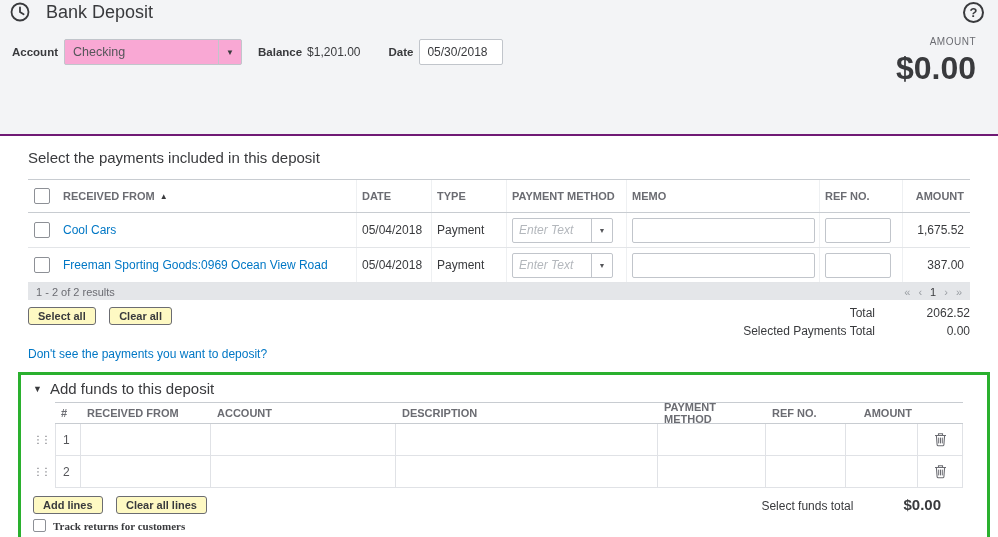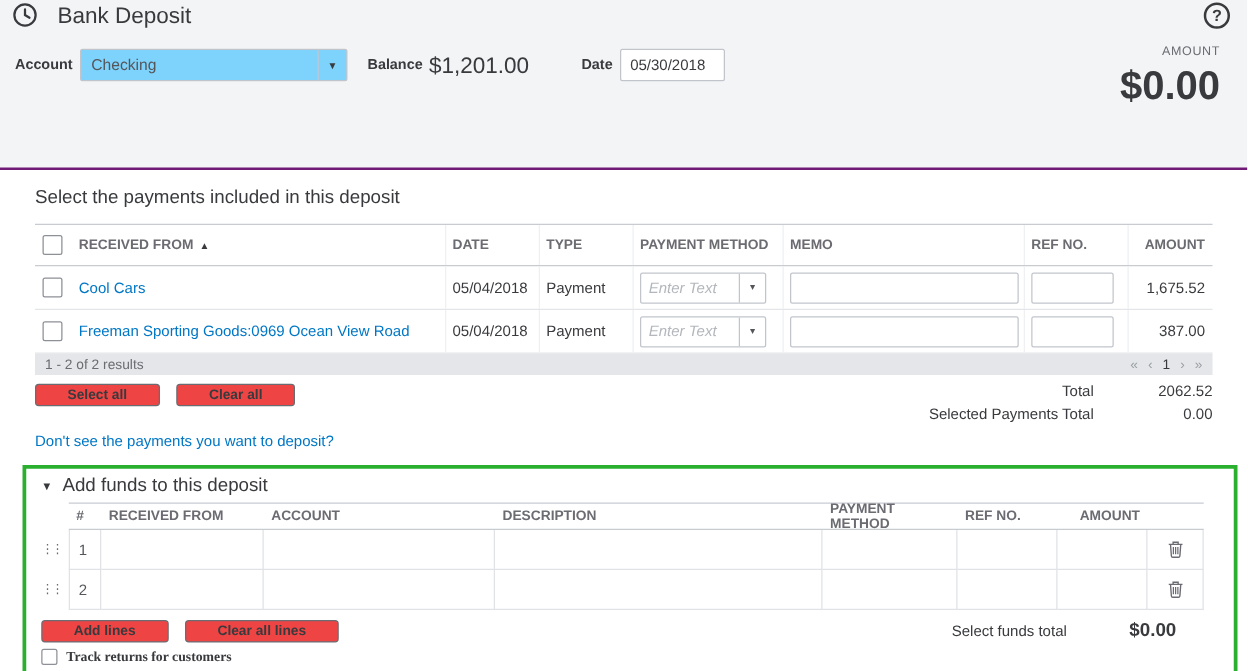--- a/index.html
+++ b/index.html
@@ -7,27 +7,27 @@
   .page { width:998px; height:537px; overflow:hidden; background:#fff; position:relative; }
 
   
   .header { background:#f3f4f6; border-bottom:2px solid #701a75; height:136px; padding-top:0; position:relative; }
   .header-top { display:flex; align-items:center; padding:0 14px 0 8px; }
   .title { font-size:18px; font-weight:400; margin-left:14px; }
   .help-circle { margin-left:auto; width:21px; height:21px; border:2px solid #393a3d; border-radius:50%;
     display:flex; align-items:center; justify-content:center; font-size:13px; font-weight:700; cursor:pointer; }
   .header-controls { display:flex; align-items:center; margin:15px 0 0 12px; }
   .ctl-label { font-size:11.5px; font-weight:700; margin-right:6px; }
-  .select-box { width:214px; height:26px; background:#7dd3fc; border:1px solid #c1c5cb; border-radius:2px;
+  .select-box { width:178px; height:26px; background:#f9a8d4; border:1px solid #c1c5cb; border-radius:2px;
     display:flex; align-items:stretch; margin-right:16px; cursor:pointer; }
   .select-value { flex:1; display:flex; align-items:center; padding-left:8px; font-size:12.5px; color:#55565a; }
   .select-arrow { width:23px; border-left:1px solid #c1c5cb; display:flex; align-items:center; justify-content:center;
     font-size:8px; color:#393a3d; }
   .balance-label { font-size:11.5px; font-weight:700; margin-right:5px; }
-  .balance-value { font-size:18px; margin-right:42px; }
+  .balance-value { font-size:12px; margin-right:28px; }
   .date-input { width:84px; height:26px; border:1px solid #c1c5cb; border-radius:2px; font-size:12px; padding:0 7px;
     font-family:inherit; color:#393a3d; background:#fff; }
   .amount-block { position:absolute; top:36px; right:22px; text-align:right; }
   .amount-label { font-size:10px; color:#6b6c72; letter-spacing:0.5px; }
   .amount-value { font-size:32px; font-weight:700; margin-top:3px; }
 
   
   .main { padding:13px 28px 0 28px; }
   .section-heading { font-size:15px; font-weight:400; margin:0 0 13px 0; }
   .ptable { width:942px; }
@@ -56,22 +56,22 @@
     justify-content:center; font-size:7px; color:#55565a; }
   .text-input { height:25px; border:1px solid #c1c5cb; border-radius:2px; background:#fff;
     font-family:inherit; font-size:12px; padding:0 5px; }
   .memo-input { width:183px; }
   .ref-input { width:66px; }
   .pagination-bar { width:942px; height:17px; background:#e4e6e9; display:flex; align-items:center;
     font-size:11px; color:#6b6c72; padding:0 8px; }
   .pag-controls { margin-left:auto; display:flex; gap:8px; align-items:center; color:#9a9ea3; cursor:pointer; }
   .pag-current { color:#393a3d; }
   .below-table { width:942px; display:flex; margin-top:6px; }
-  .btn { background:#ef4444; border:1px solid #6b6c72; border-radius:3px; font-size:11px; font-weight:700;
-    color:#393a3d; padding:0 25px; height:18px; display:inline-flex; align-items:center; font-family:inherit; cursor:pointer; }
+  .btn { background:#fef9c3; border:1px solid #6b6c72; border-radius:3px; font-size:11px; font-weight:700;
+    color:#393a3d; padding:0 9px; height:18px; display:inline-flex; align-items:center; font-family:inherit; cursor:pointer; }
   .btn + .btn { margin-left:9px; }
   .totals { margin-left:auto; font-size:12px; }
   .total-line { display:flex; justify-content:flex-end; margin-bottom:4px; }
   .t-value { width:95px; text-align:right; }
   .link-row { margin-top:2px; }
 
   
   .add-funds { margin:10px 8px 0 18px; width:972px; border:3px solid #2ab02e; background:#fff; padding:2px 0 6px 0; }
   .af-heading-row { display:flex; align-items:center; padding:3px 0 5px 12px; cursor:pointer; }
   .af-collapse { font-size:9px; margin-right:8px; }

